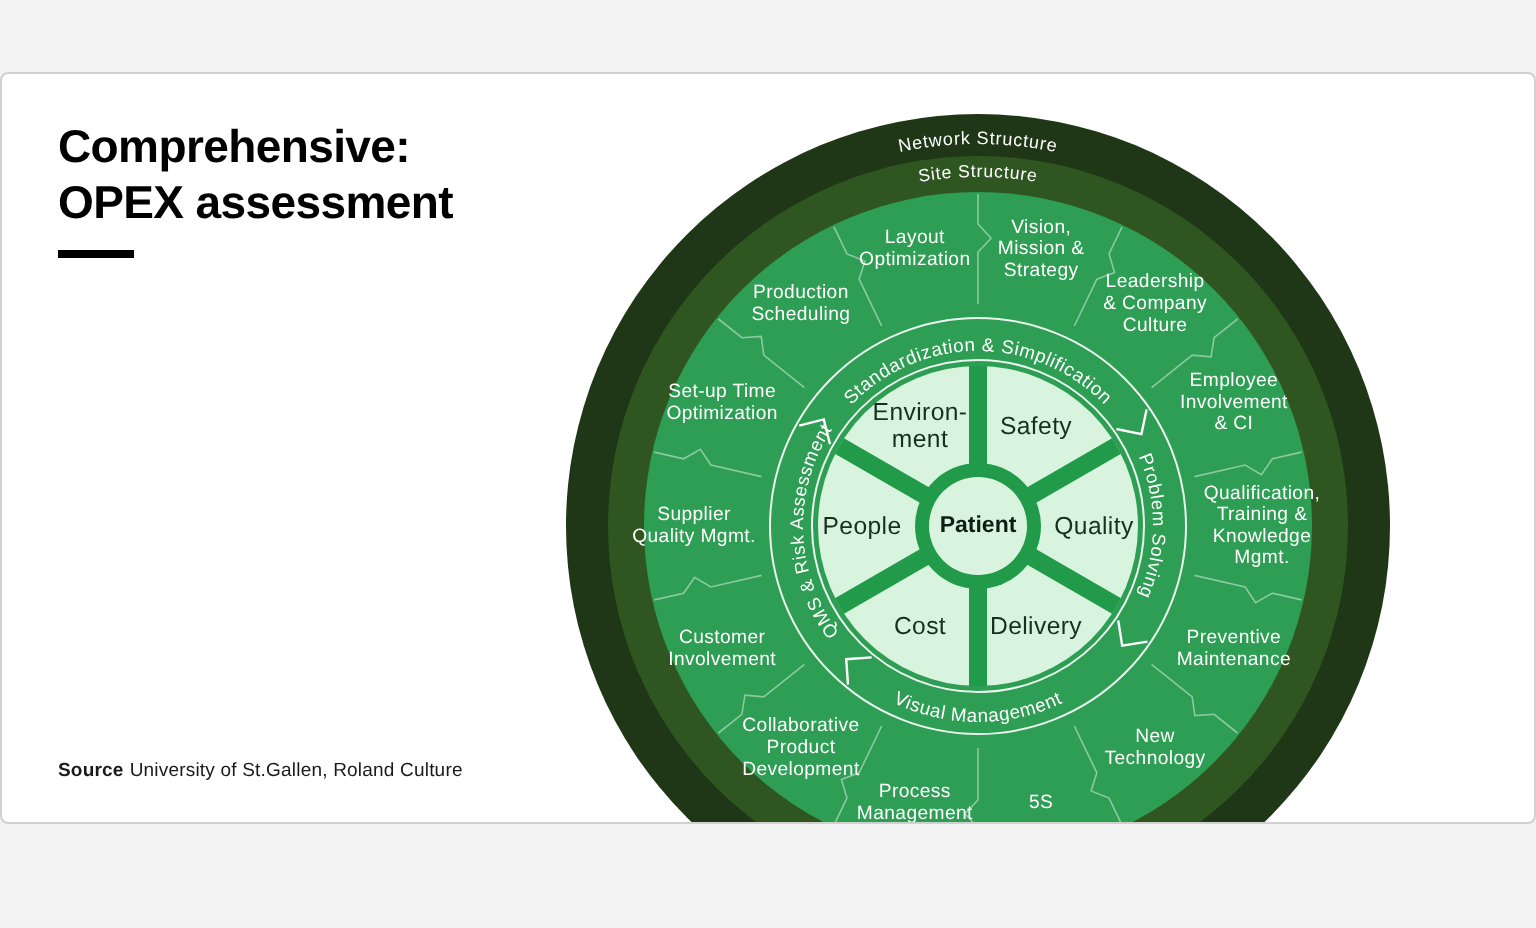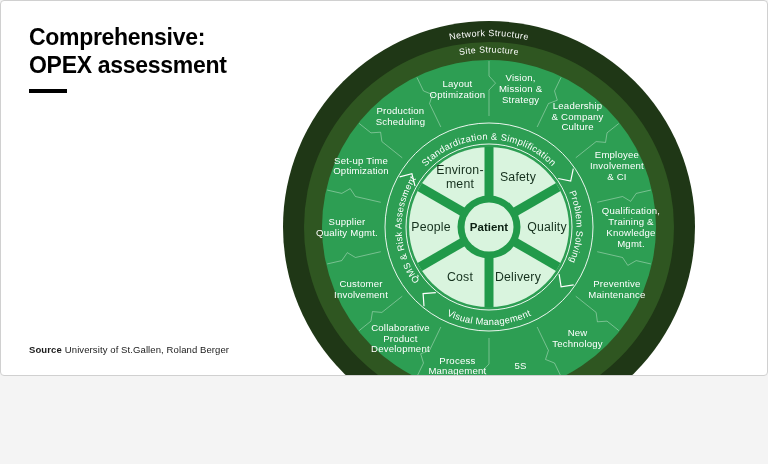--- a/index.html
+++ b/index.html
@@ -1,18 +1,18 @@
 <!DOCTYPE html>
 <html><head>
 <meta charset="utf-8">
 <style>
   html,body{margin:0;padding:0;background:#f4f4f4;font-family:"Liberation Sans",sans-serif;}
   .slide{
     position:relative;width:768px;height:376px;box-sizing:border-box;
-    background:#ffffff;border:1px solid #d0d0d0;border-radius:4px;overflow:hidden;
+    background:#ffffff;border:1px solid #d0d0d0;border-radius:4px;overflow:hidden;margin-top:36px;
   }
   .title-block{position:absolute;left:28px;top:22px;color:#000;}
   .title-line{font-size:23px;line-height:28px;font-weight:700;letter-spacing:-0.3px;}
   .title-dash{width:38px;height:4px;background:#000;margin-top:10px;}
   .diagram-svg{position:absolute;left:0;top:0;}
   .source-line{position:absolute;left:28px;bottom:20px;font-size:9.5px;color:#1a1a1a;letter-spacing:0.1px;}
   .source-label{font-weight:700;margin-right:3px;}
   .logo{position:absolute;left:694px;top:407px;color:#000;font-weight:700;font-size:14px;line-height:14px;letter-spacing:-0.2px;}
 </style>
 </head>
@@ -152,21 +152,21 @@
           <text x="459" y="169.0" text-anchor="middle" dominant-baseline="central" font-family="&quot;Liberation Sans&quot;, sans-serif" font-size="12.3" fill="#15301d" letter-spacing="0.2">Environ-</text>
           <text x="459" y="182.5" text-anchor="middle" dominant-baseline="central" font-family="&quot;Liberation Sans&quot;, sans-serif" font-size="12.3" fill="#15301d" letter-spacing="0.2">ment</text>
         </g>
         <circle cx="488" cy="226" r="31.5" fill="#219a4a"></circle>
         <circle cx="488" cy="226" r="24.5" fill="#d9f4de"></circle>
         <text x="488" y="226" text-anchor="middle" dominant-baseline="central" font-family="&quot;Liberation Sans&quot;, sans-serif" font-size="11.5" font-weight="700" fill="#0c1f12">Patient</text>
       </svg>
     </div>
 
   <div class="source-line">
-    <span class="source-label">Source</span><span>University of St.Gallen, Roland Berger</span>
+    <span class="source-label">Source</span><span>University of St.Gallen, Roland Culture</span>
   </div>
 
   <div class="logo">
     <div>Roland</div>
     <div>Berger</div>
   </div>
 
 </div>
 
 </body></html>

